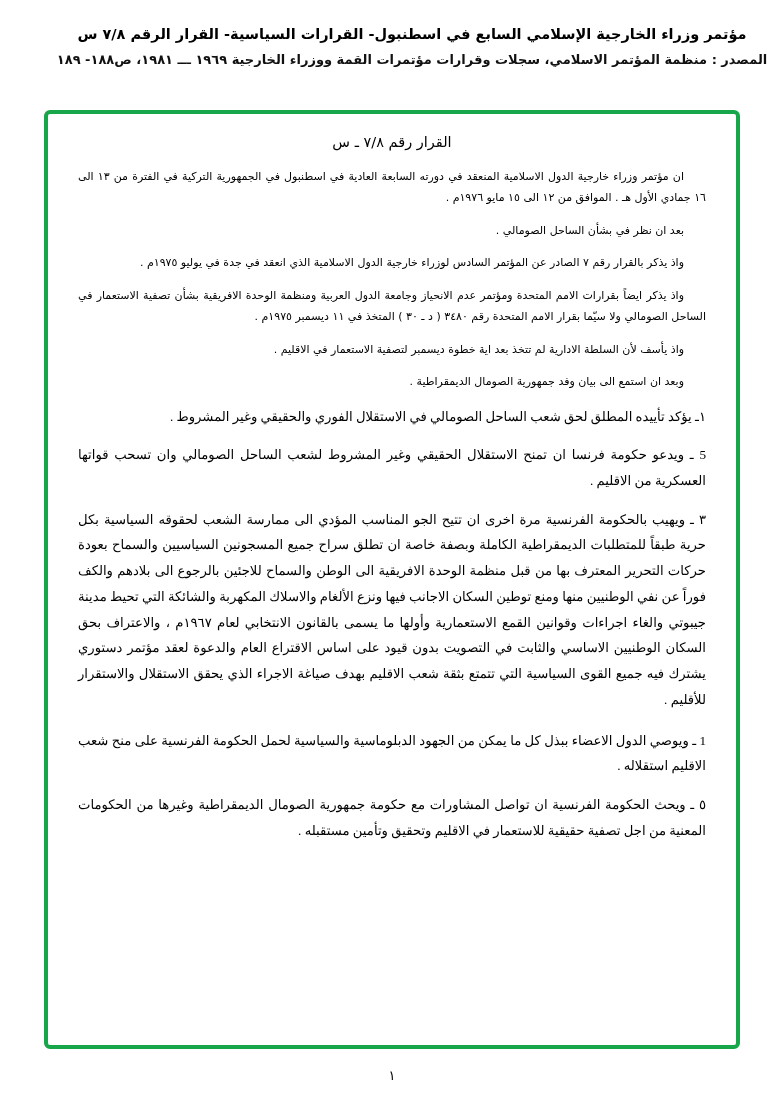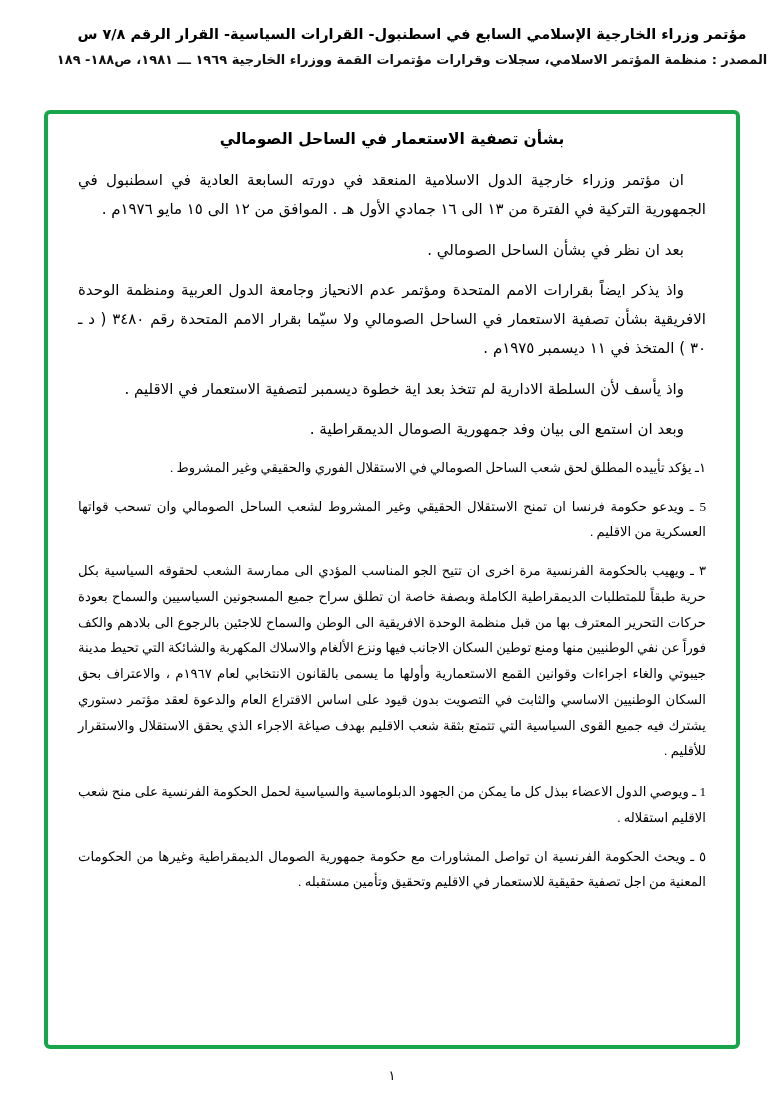--- a/index.html
+++ b/index.html
@@ -63,21 +63,21 @@
     margin-top: 4px;
     margin-bottom: 16px;
   }
   .doc-subject {
     text-align: center;
     font-size: 15.5px;
     font-weight: bold;
     margin-bottom: 18px;
   }
   p.para {
-    font-size: 15px;
+    font-size: 11px;
     line-height: 1.95;
     margin: 0 0 11px 0;
     text-align: justify;
     text-justify: inter-word;
   }
   p.para.indent {
     text-indent: 22px;
   }
   p.clause {
     font-size: 13.2px;
@@ -104,24 +104,25 @@
 <div class="page">
 
   <div class="header-block">
     <div class="header-title">مؤتمر وزراء الخارجية الإسلامي السابع في اسطنبول- القرارات السياسية- القرار الرقم ٧/٨ س</div>
     <div class="header-source">المصدر : منظمة المؤتمر الاسلامي، سجلات وقرارات مؤتمرات القمة ووزراء الخارجية ١٩٦٩ ـــ ١٩٨١، ص١٨٨- ١٨٩</div>
   </div>
 
   <div class="frame">
     <div class="frame-inner">
 
-      <div class="doc-subject">بشأن تصفية الاستعمار في الساحل الصومالي</div>
+      <div class="doc-number">القرار رقم ٧/٨ ـ س</div>
 
       <p class="para indent">ان مؤتمر وزراء خارجية الدول الاسلامية المنعقد في دورته السابعة العادية في اسطنبول في الجمهورية التركية في الفترة من ١٣ الى ١٦ جمادي الأول هـ . الموافق من ١٢ الى ١٥ مايو ١٩٧٦م .</p>
       <p class="para indent">بعد ان نظر في بشأن الساحل الصومالي .</p>
+      <p class="para indent">واذ يذكر بالقرار رقم ٧ الصادر عن المؤتمر السادس لوزراء خارجية الدول الاسلامية الذي انعقد في جدة في يوليو ١٩٧٥م .</p>
       <p class="para indent">واذ يذكر ايضاً بقرارات الامم المتحدة ومؤتمر عدم الانحياز وجامعة الدول العربية ومنظمة الوحدة الافريقية بشأن تصفية الاستعمار في الساحل الصومالي ولا سيّما بقرار الامم المتحدة رقم ٣٤٨٠ ( د ـ ٣٠ ) المتخذ في ١١ ديسمبر ١٩٧٥م .</p>
       <p class="para indent">واذ يأسف لأن السلطة الادارية لم تتخذ بعد اية خطوة ديسمبر لتصفية الاستعمار في الاقليم .</p>
       <p class="para indent">وبعد ان استمع الى بيان وفد جمهورية الصومال الديمقراطية .</p>
 
       <p class="clause">١ـ يؤكد تأييده المطلق لحق شعب الساحل الصومالي في الاستقلال الفوري والحقيقي وغير المشروط .</p>
       <p class="clause">5 ـ ويدعو حكومة فرنسا ان تمنح الاستقلال الحقيقي وغير المشروط لشعب الساحل الصومالي وان تسحب قواتها العسكرية من الاقليم .</p>
       <p class="clause big">٣ ـ ويهيب بالحكومة الفرنسية مرة اخرى ان تتيح الجو المناسب المؤدي الى ممارسة الشعب لحقوقه السياسية بكل حرية طبقاً للمتطلبات الديمقراطية الكاملة وبصفة خاصة ان تطلق سراح جميع المسجونين السياسيين والسماح بعودة حركات التحرير المعترف بها من قبل منظمة الوحدة الافريقية الى الوطن والسماح للاجئين بالرجوع الى بلادهم والكف فوراً عن نفي الوطنيين منها ومنع توطين السكان الاجانب فيها ونزع الألغام والاسلاك المكهربة والشائكة التي تحيط مدينة جيبوتي والغاء اجراءات وقوانين القمع الاستعمارية وأولها ما يسمى بالقانون الانتخابي لعام ١٩٦٧م ، والاعتراف بحق السكان الوطنيين الاساسي والثابت في التصويت بدون قيود على اساس الاقتراع العام والدعوة لعقد مؤتمر دستوري يشترك فيه جميع القوى السياسية التي تتمتع بثقة شعب الاقليم بهدف صياغة الاجراء الذي يحقق الاستقلال والاستقرار للأقليم .</p>
       <p class="clause">1 ـ ويوصي الدول الاعضاء ببذل كل ما يمكن من الجهود الدبلوماسية والسياسية لحمل الحكومة الفرنسية على منح شعب الاقليم استقلاله .</p>
       <p class="clause">٥ ـ ويحث الحكومة الفرنسية ان تواصل المشاورات مع حكومة جمهورية الصومال الديمقراطية وغيرها من الحكومات المعنية من اجل تصفية حقيقية للاستعمار في الاقليم وتحقيق وتأمين مستقبله .</p>
 

